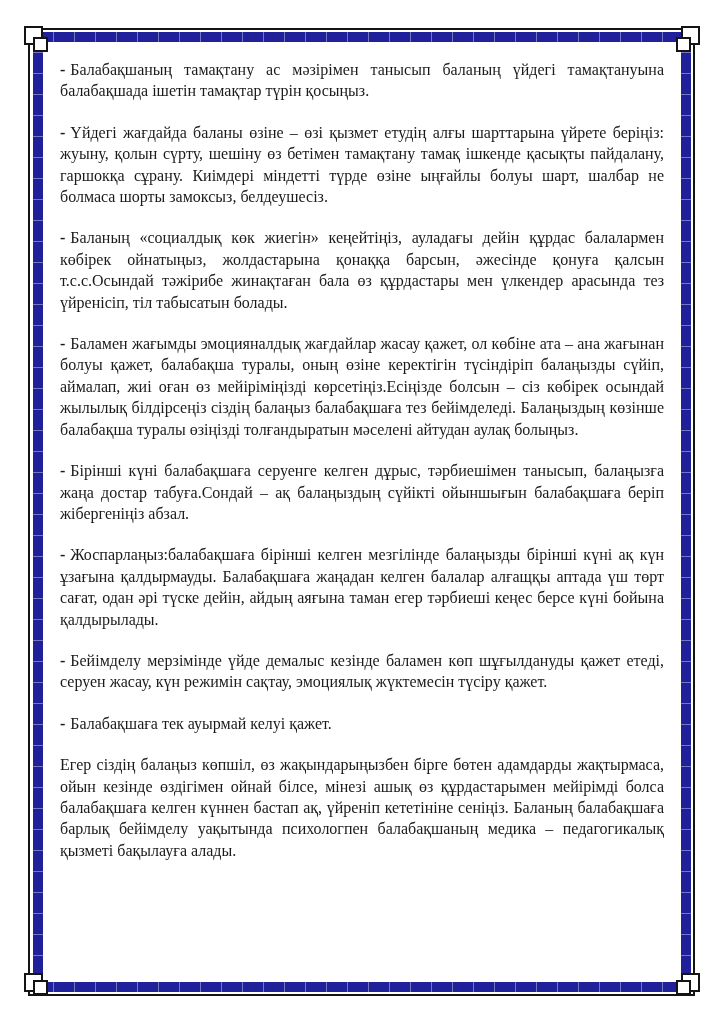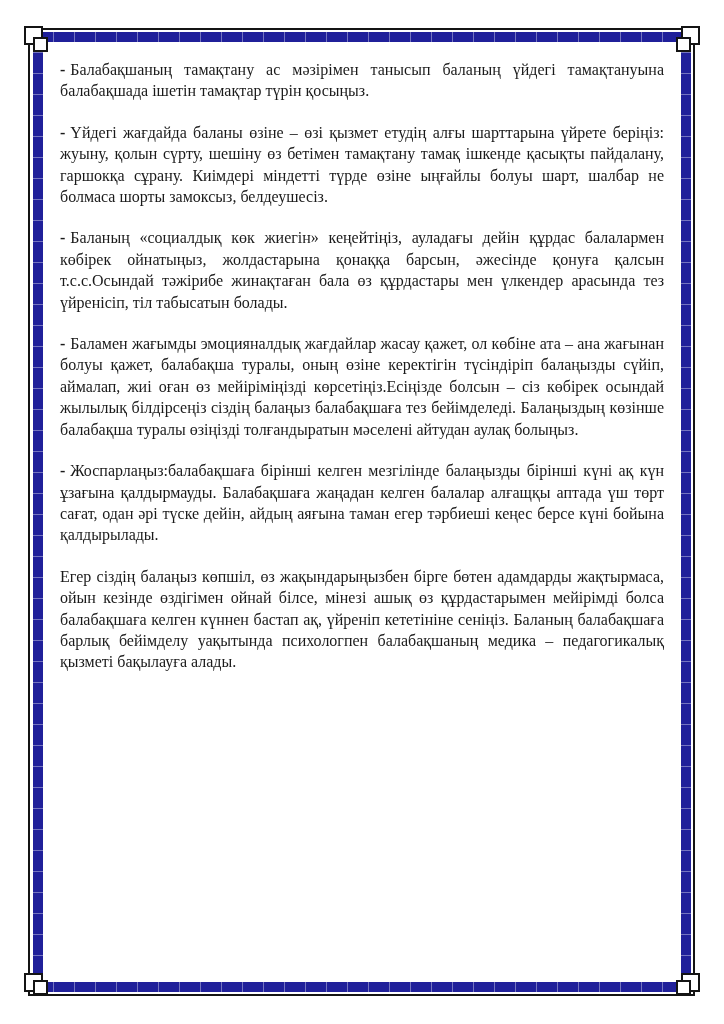--- a/index.html
+++ b/index.html
@@ -89,17 +89,20 @@
   <div class="sq sq-big sq-bl-a"></div>
   <div class="sq sq-small sq-bl-b"></div>
   <div class="sq sq-big sq-br-a"></div>
   <div class="sq sq-small sq-br-b"></div>
 
   <div class="content">
     <p class="para"><span class="bullet">-</span><span>Балабақшаның тамақтану ас мәзірімен танысып баланың үйдегі тамақтануына балабақшада ішетін тамақтар түрін қосыңыз.</span></p>
     <p class="para"><span class="bullet">-</span><span>Үйдегі жағдайда баланы өзіне – өзі қызмет етудің алғы шарттарына үйрете беріңіз: жуыну, қолын сүрту, шешіну өз бетімен тамақтану тамақ ішкенде қасықты пайдалану, гаршокқа сұрану. Киімдері міндетті түрде өзіне ыңғайлы болуы шарт, шалбар не болмаса шорты замоксыз, белдеушесіз.</span></p>
     <p class="para"><span class="bullet">-</span><span>Баланың «социалдық көк жиегін» кеңейтіңіз, ауладағы дейін құрдас балалармен көбірек ойнатыңыз, жолдастарына қонаққа барсын, әжесінде қонуға қалсын т.с.с.Осындай тәжірибе жинақтаған бала өз құрдастары мен үлкендер арасында тез үйренісіп, тіл табысатын болады.</span></p>
     <p class="para"><span class="bullet">-</span><span>Баламен жағымды эмоцияналдық жағдайлар жасау қажет, ол көбіне ата – ана жағынан болуы қажет, балабақша туралы, оның өзіне керектігін түсіндіріп балаңызды сүйіп, аймалап, жиі оған өз мейіріміңізді көрсетіңіз.Есіңізде болсын – сіз көбірек осындай жылылық білдірсеңіз сіздің балаңыз балабақшаға тез бейімделеді. Балаңыздың көзінше балабақша туралы өзіңізді толғандыратын мәселені айтудан аулақ болыңыз.</span></p>
+    <p class="para"><span class="bullet">-</span><span>Бірінші күні балабақшаға серуенге келген дұрыс, тәрбиешімен танысып, балаңызға жаңа достар табуға.Сондай – ақ балаңыздың сүйікті ойыншығын балабақшаға беріп жібергеніңіз абзал.</span></p>
     <p class="para"><span class="bullet">-</span><span>Жоспарлаңыз:балабақшаға бірінші келген мезгілінде балаңызды бірінші күні ақ күн ұзағына қалдырмауды. Балабақшаға жаңадан келген балалар алғащқы аптада үш төрт сағат, одан әрі түске дейін, айдың аяғына таман егер тәрбиеші кеңес берсе күні бойына қалдырылады.</span></p>
+    <p class="para"><span class="bullet">-</span><span>Бейімделу мерзімінде үйде демалыс кезінде баламен көп шұғылдануды қажет етеді, серуен жасау, күн режимін сақтау, эмоциялық жүктемесін түсіру қажет.</span></p>
+    <p class="para"><span class="bullet">-</span><span>Балабақшаға тек ауырмай келуі қажет.</span></p>
     <p class="para"><span class="bullet"></span><span>Егер сіздің балаңыз көпшіл, өз жақындарыңызбен бірге бөтен адамдарды жақтырмаса, ойын кезінде өздігімен ойнай білсе, мінезі ашық өз құрдастарымен мейірімді болса балабақшаға келген күннен бастап ақ, үйреніп кететініне сеніңіз. Баланың балабақшаға барлық бейімделу уақытында психологпен балабақшаның медика – педагогикалық қызметі бақылауға алады.</span></p>
   </div>
 
 </div>
 
 </body></html>

